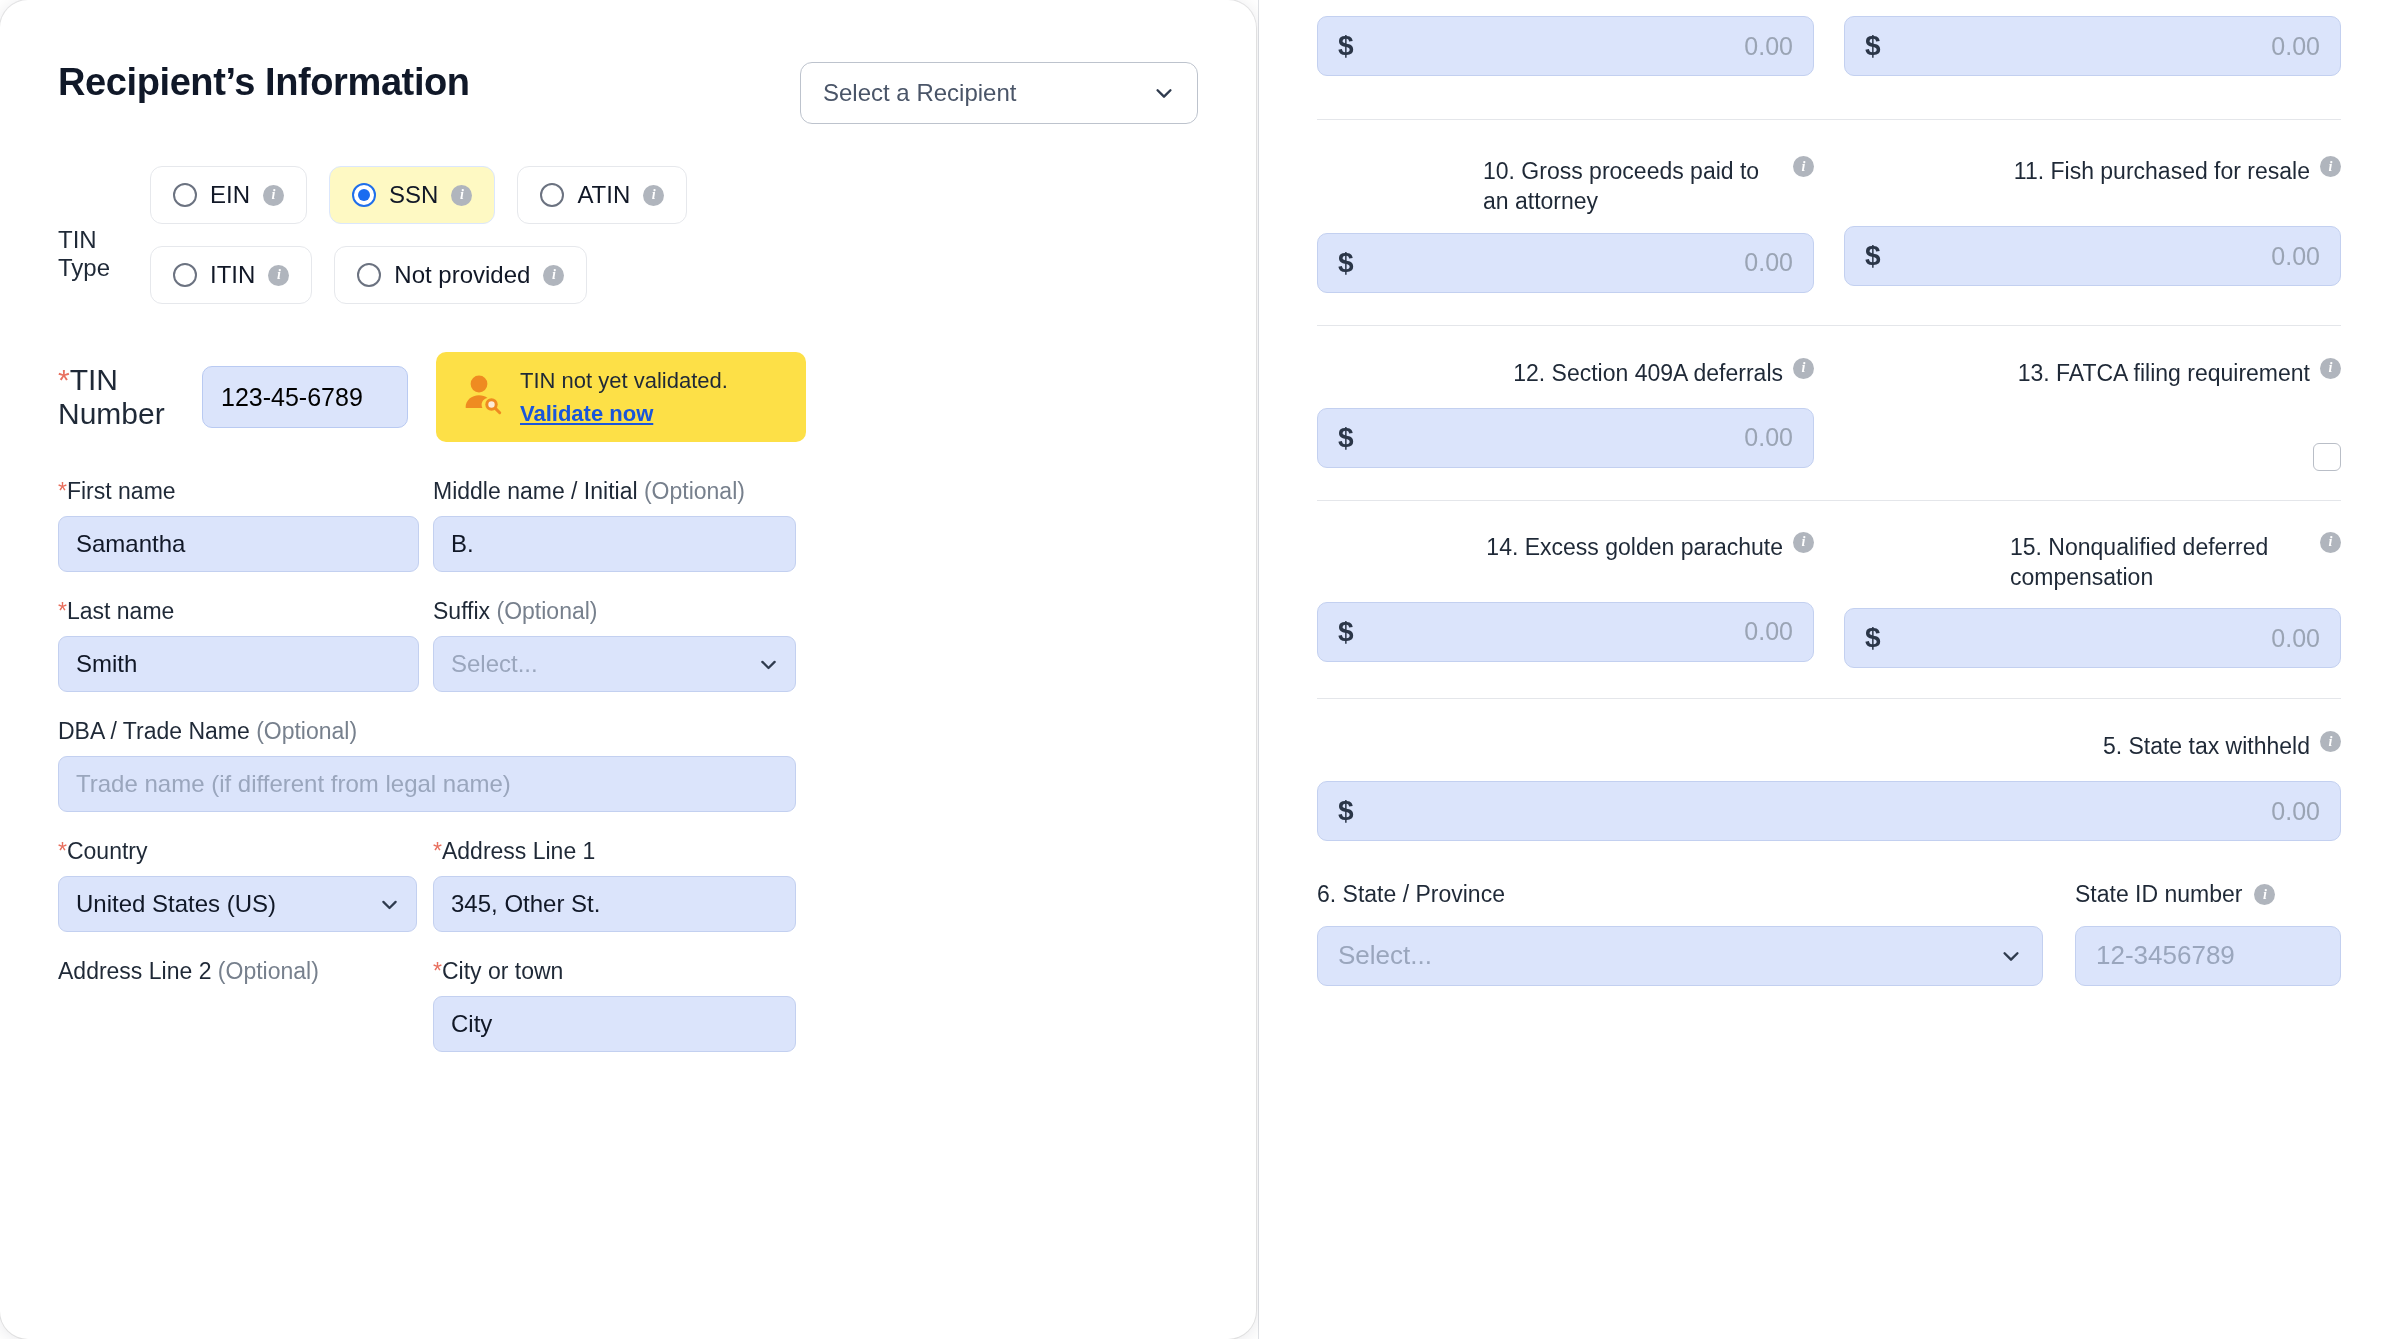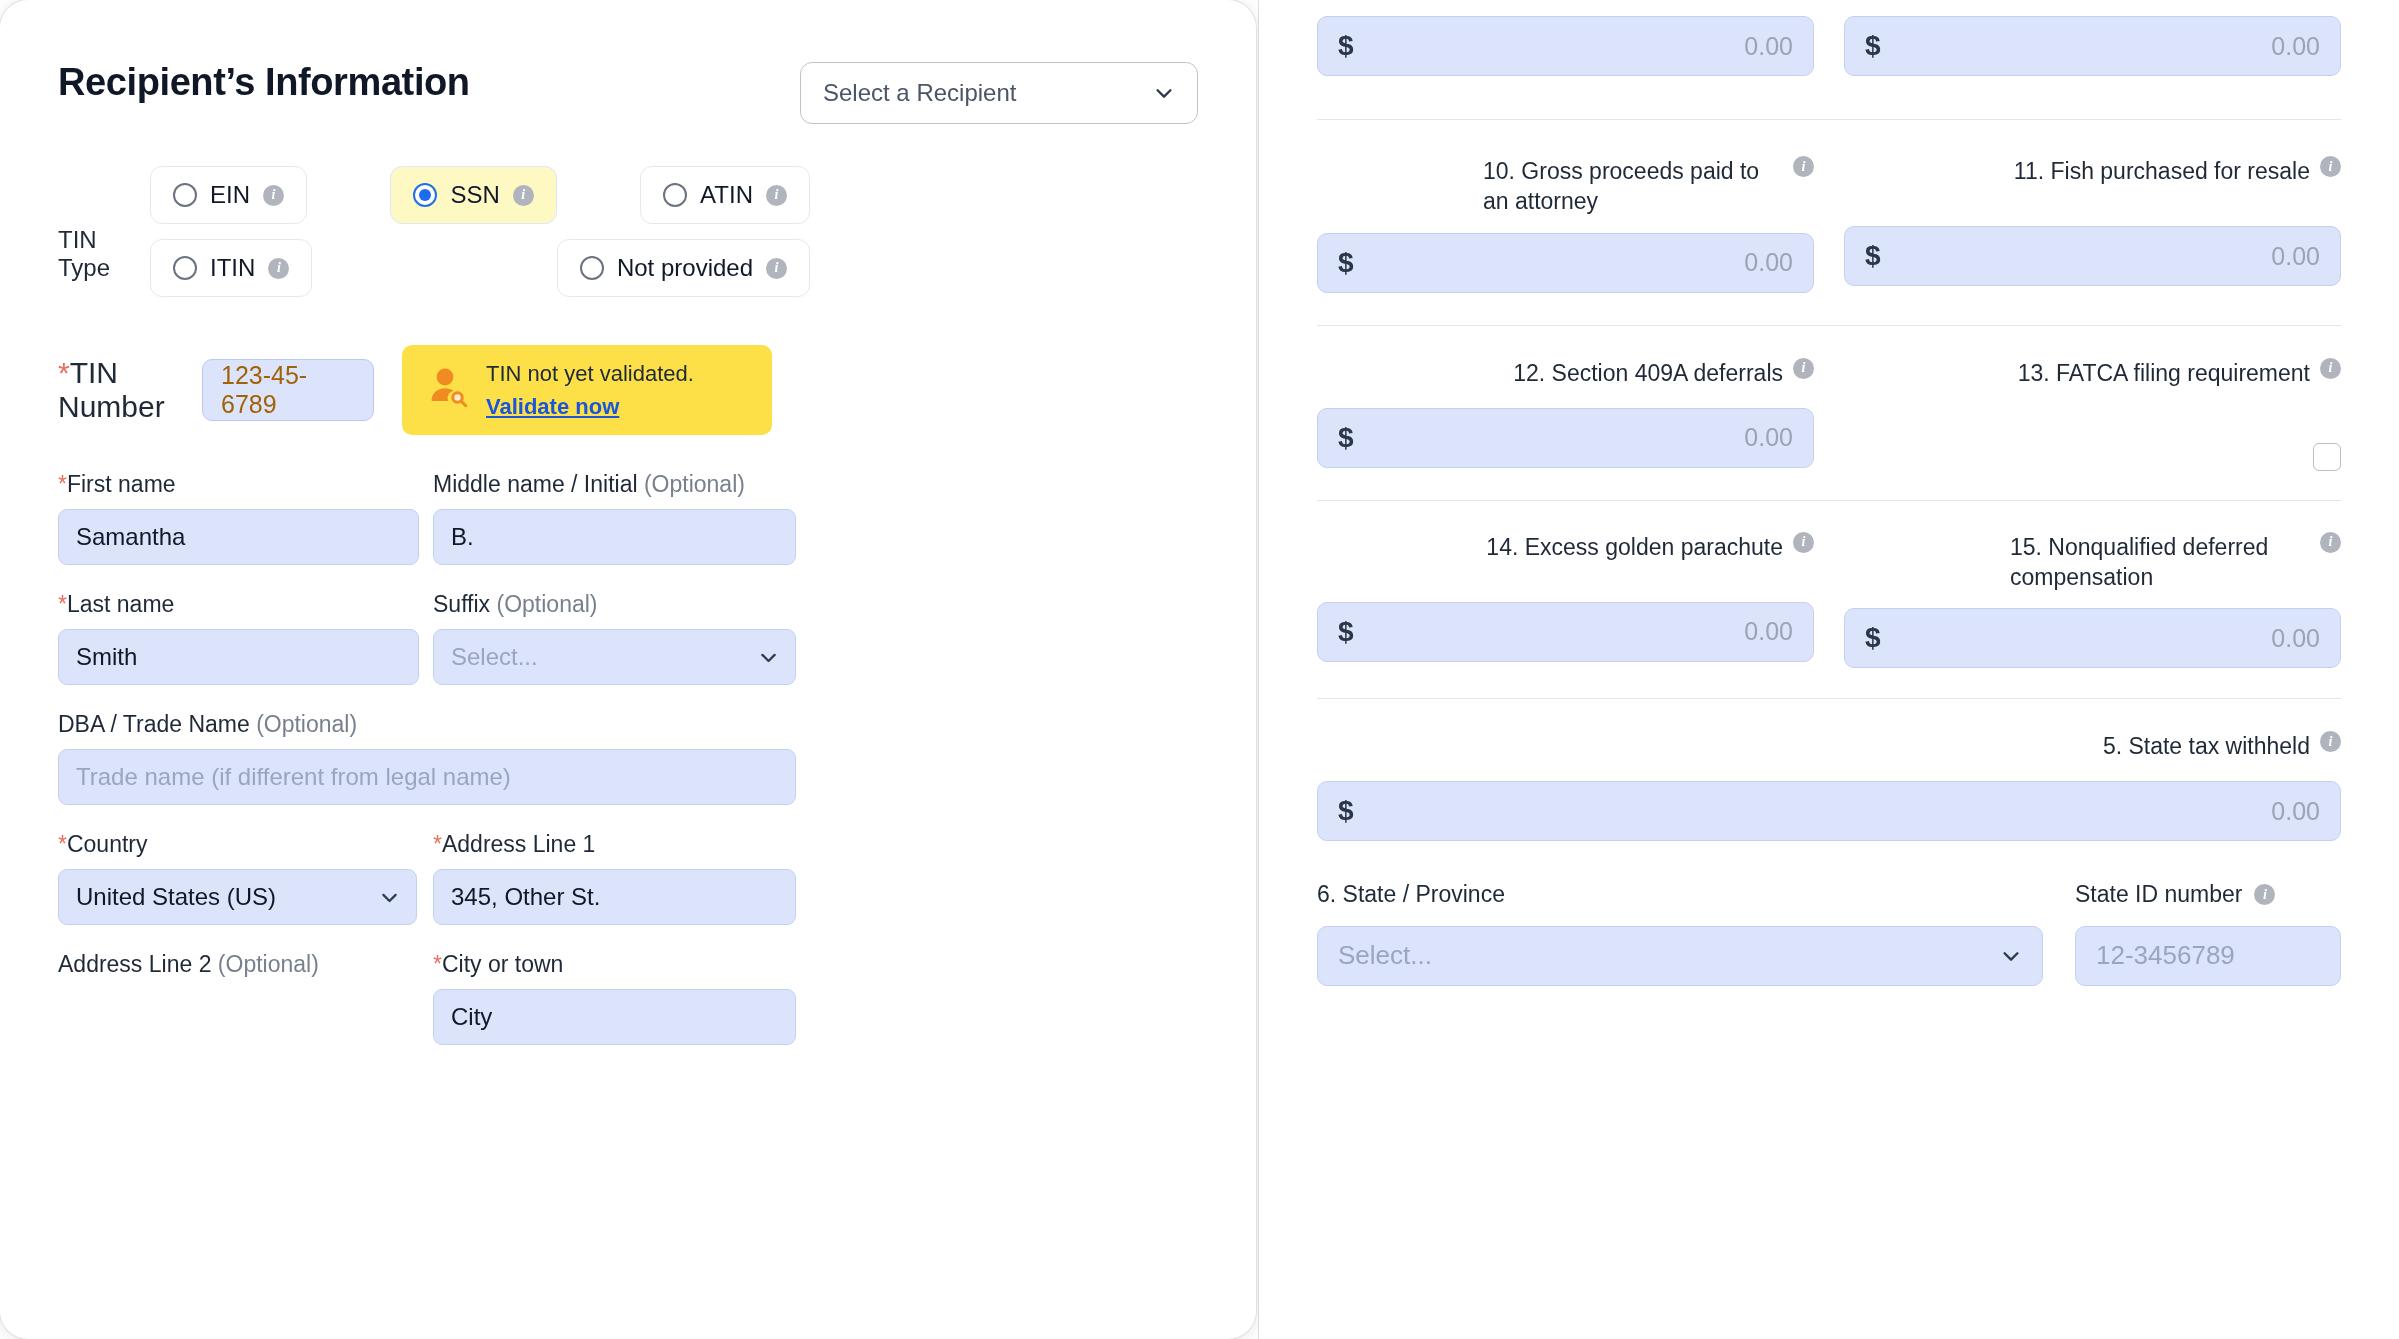--- a/index.html
+++ b/index.html
@@ -70,23 +70,22 @@
   .tin-type-label {
     width: 92px;
     font-size: 24px;
     color: #1f2937;
     padding-top: 60px;
     flex: 0 0 auto;
   }
   .tin-opts {
     display: flex;
     flex-wrap: wrap;
-    gap: 15px;
+    gap: 22px;
     width: 660px;
-    justify-content: space-between;
   }
   .tin-opt {
     height: 58px;
     border: 1.5px solid #e6e8ec;
     border-radius: 12px;
     display: flex;
     align-items: center;
     gap: 13px;
     padding: 0 22px;
     background: #ffffff;
@@ -135,29 +134,29 @@
     gap: 0;
   }
   .tin-num-label {
     width: 140px;
     font-size: 30px;
     color: #1f2937;
     flex: 0 0 auto;
   }
   .req { color: #e8705f; }
   .tin-input {
-    width: 172px;
+    width: 206px;
     height: 62px;
     border-radius: 10px;
     background: #dbe4fb;
     border: 1.5px solid #b9caf2;
     display: flex; align-items: center;
     padding: 0 18px;
     font-size: 25px;
-    color: #a16207;
+    color: #000000;
     margin-left: 4px;
   }
   .validate-box {
     margin-left: 28px;
     width: 370px;
     height: 90px;
     background: #fde047;
     border-radius: 10px;
     display: flex;
     align-items: center;

